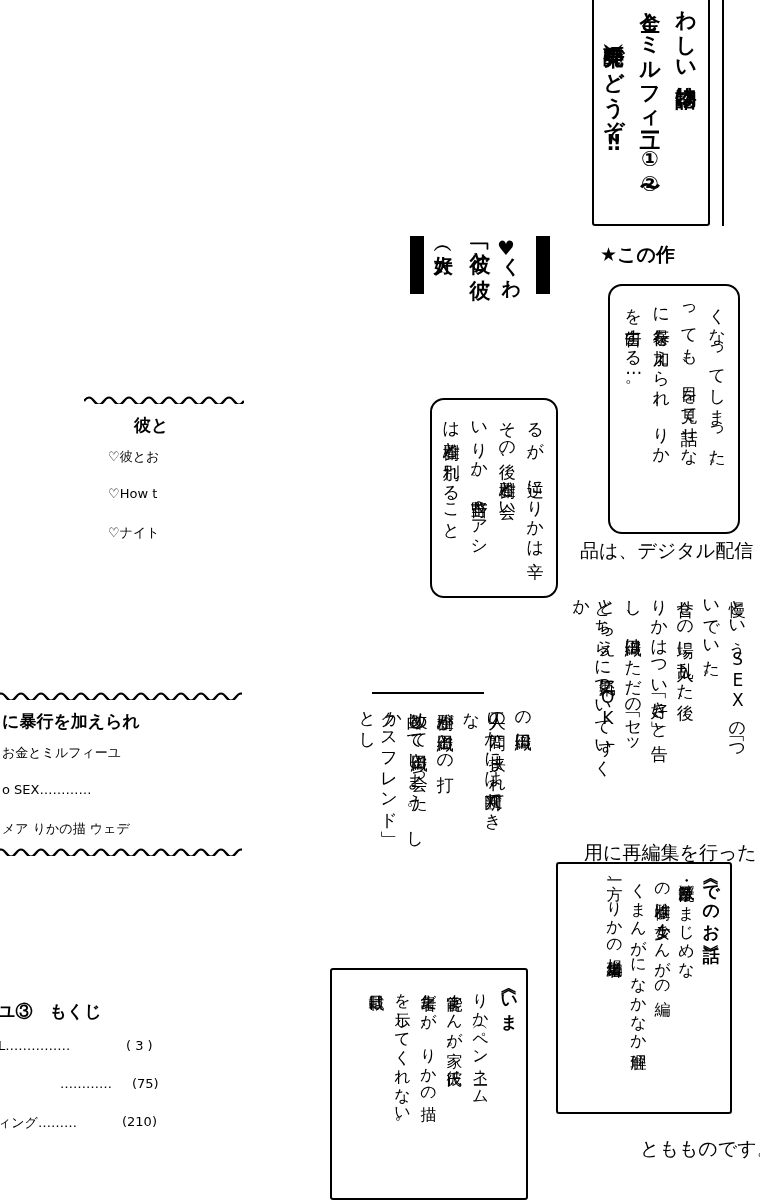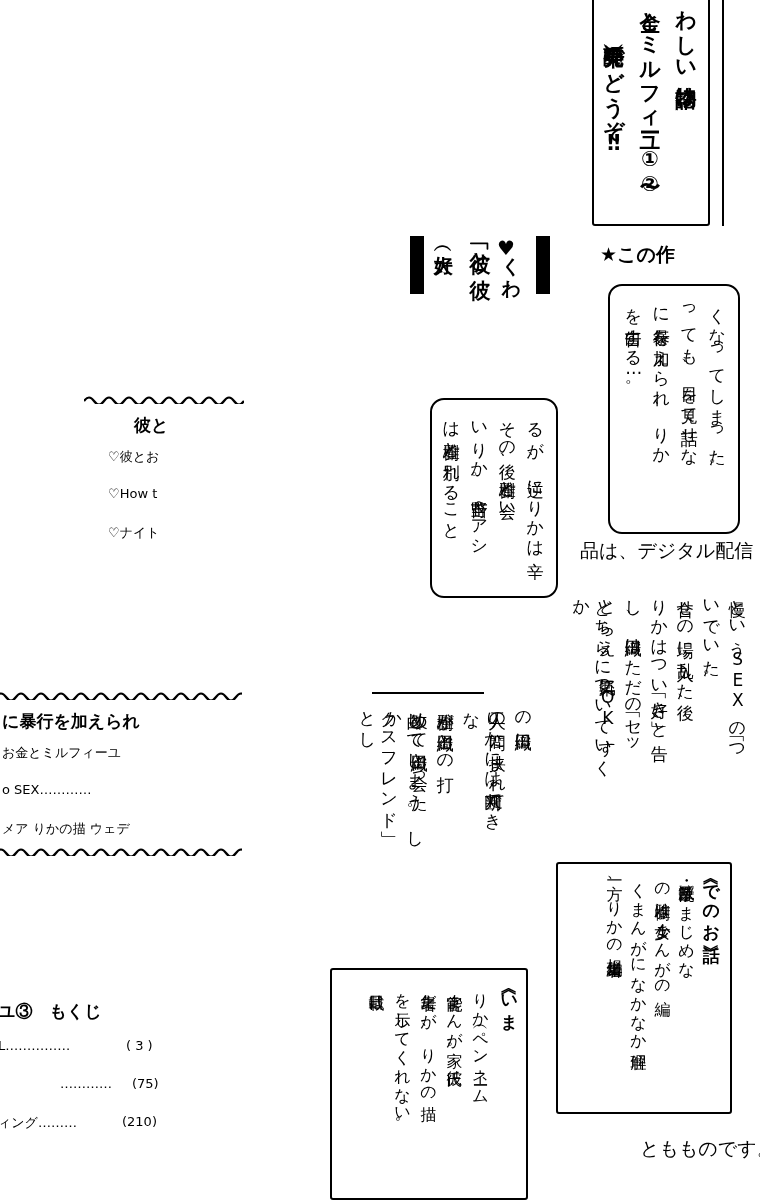--- a/index.html
+++ b/index.html
@@ -128,20 +128,21 @@
 
   <div class="hline" style="left:372px; top:692px; width:112px;"></div>
   <div class="vtext" style="left:512px; top:700px; height:130px; font-size:17px;">の織田に</div>
   <div class="vtext" style="left:486px; top:700px; height:140px; font-size:17px;">二人の間に挟まれて</div>
   <div class="vtext" style="left:460px; top:700px; height:140px; font-size:17px;">りかには判断できな</div>
   <div class="vtext" style="left:434px; top:700px; height:140px; font-size:17px;">雅樹が織田との打</div>
   <div class="vtext" style="left:408px; top:700px; height:140px; font-size:17px;">改めて織田と会った</div>
   <div class="vtext" style="left:382px; top:700px; height:140px; font-size:17px;">白してしまう。しか</div>
   <div class="vtext" style="left:356px; top:700px; height:140px; font-size:17px;">クスフレンド」とし</div>
 
+  <div class="htext" style="left:584px; top:840px; font-size:19px;">用に再編集を行った</div>
 
   <div class="balloon-sq" style="left:556px; top:862px; width:176px; height:252px;"></div>
   <div class="vtext bold" style="left:700px; top:872px; height:130px; font-size:17px;">《でのお話》</div>
   <div class="vtext" style="left:676px; top:872px; height:236px; font-size:16px;">・鮟原乱子）はまじめな</div>
   <div class="vtext" style="left:652px; top:872px; height:236px; font-size:16px;">の雅樹は少女まんがの編</div>
   <div class="vtext" style="left:628px; top:872px; height:236px; font-size:16px;">くまんがになかなか理解</div>
   <div class="vtext" style="left:604px; top:872px; height:236px; font-size:16px;">一方、りかの担当編集者</div>
 
   <div class="htext" style="left:640px; top:1136px; font-size:19px;">ともものです。</div>
 

